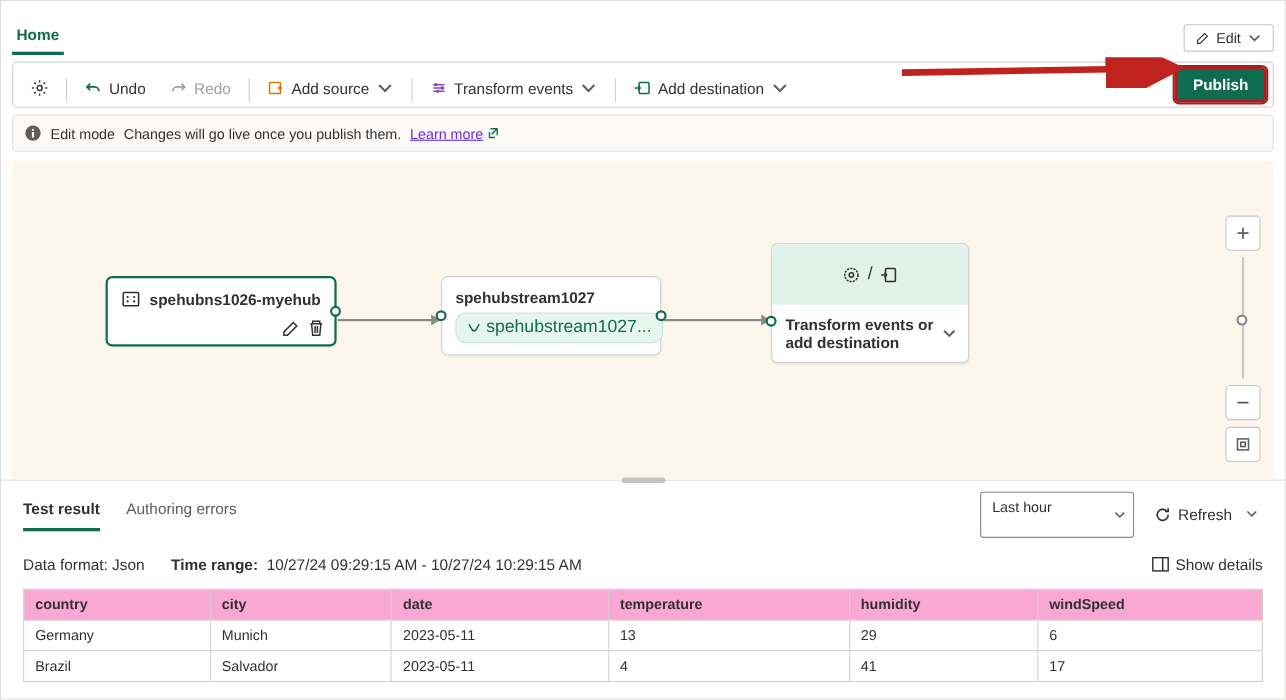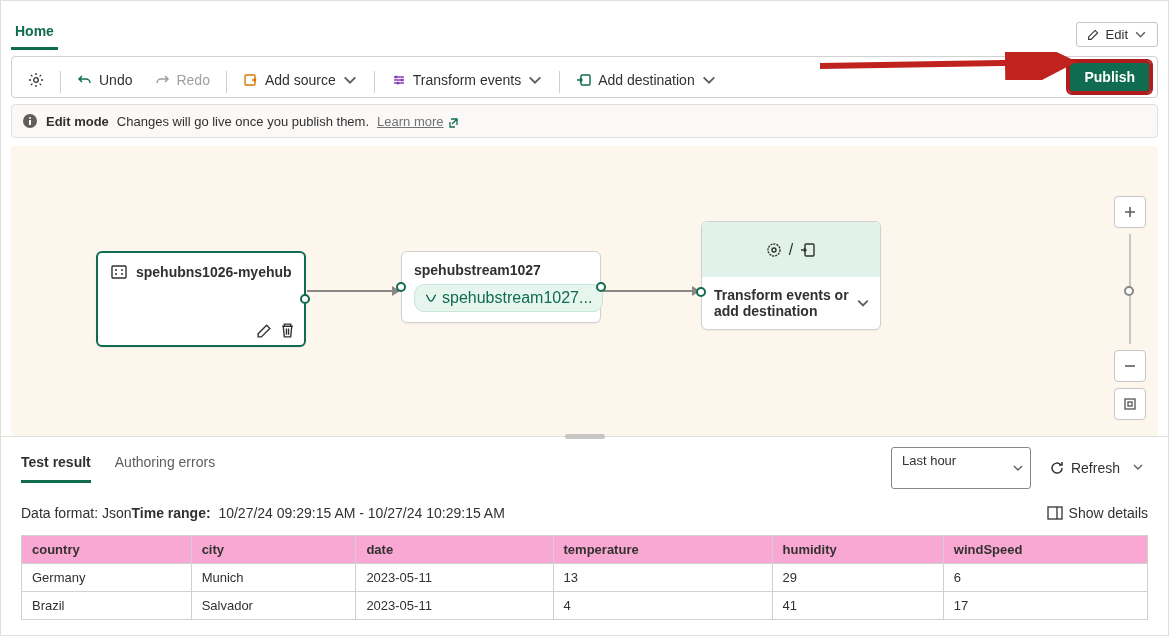--- a/index.html
+++ b/index.html
@@ -23,32 +23,32 @@
   .chev { width:12px; height:12px; }
   .spacer { flex:1; }
   .publish { background:#0f6c4f; color:#fff; border:2px solid #b01c1c; outline: 2px solid #b01c1c; border-radius:4px; padding:6px 14px; font-weight:600; cursor:pointer; font-size:14px;}
   
   
   .arrow-wrap { position:absolute; top:52px; left:820px; pointer-events:none;}
   
   
   .info-bar { margin:0 10px 8px 10px; background:#faf9f8; border:1px solid #e1dfdd; border-radius:4px; padding:8px 10px; display:flex; align-items:center; gap:8px; font-size:13px;}
   .info-bar .ico { width:16px; height:16px; color:#605e5c;}
-  .info-bar b { font-weight:700; }
-  .info-bar a { color:#737373; text-decoration:underline; display:inline-flex; align-items:flex-end; gap:3px; }
+  .info-bar b { font-weight:400; }
+  .info-bar a { color:#6d28d9; text-decoration:underline; display:inline-flex; align-items:center; gap:3px; }
   
   
   .canvas { position:relative; margin:0 10px; height:290px; background:#fdf6ec; border-radius:4px; }
   
   .node { position:absolute; background:#fff; border:1px solid #d1d1d1; border-radius:6px; box-shadow:0 1px 2px rgba(0,0,0,.06);}
   .node .port { position:absolute; width:10px; height:10px; border:2px solid #0f6c4f; background:#fff; border-radius:50%; top:50%; transform:translateY(-50%);}
   .node .port.out { right:-6px; }
   .node .port.in { left:-6px; }
   
-  .node-src { left:85px; top:105px; width:210px; height:96px; border:2px solid #0f6c4f; padding:10px 12px;}
+  .node-src { left:85px; top:105px; width:210px; height:64px; border:2px solid #0f6c4f; padding:10px 12px;}
   .node-src .title { display:flex; align-items:center; gap:8px; font-weight:600; font-size:14px;}
   .node-src .actions { position:absolute; right:8px; bottom:6px; display:flex; gap:6px;}
   .node-src .actions svg { width:17px; height:17px; cursor:pointer; color:#323130;}
   
   .node-stream { left:390px; top:105px; width:200px; padding:10px 12px;}
   .node-stream .title { font-weight:600; font-size:14px; margin-bottom:6px;}
   .chip { display:inline-flex; align-items:center; gap:5px; background:#e7f5ef; color:#0f6c4f; border-radius:10px; padding:4px 10px; font-size:16px; border:1px solid #c7e5da;}
   .chip svg { width:12px; height:12px;}
   
   .node-dest { left:690px; top:75px; width:180px; }
@@ -73,21 +73,21 @@
   .rtabs { display:flex; gap:24px;}
   .rtab { font-size:14px; padding-bottom:10px; cursor:pointer; color:#605e5c;}
   .rtab.active { font-weight:600; color:#323130; border-bottom:3px solid #0f6c4f;}
   .rspacer { flex:1;}
   .select { border:1px solid #8a8886; border-radius:3px; padding:5px 24px 20px 10px; font-size:13px; position:relative; min-width:140px;}
   .select .chev { position:absolute; right:6px; top:50%; transform:translateY(-50%);}
   .refresh { display:flex; align-items:center; gap:6px; padding:5px 8px; cursor:pointer; margin-left:10px; font-size:14px;}
   .refresh svg { width:16px; height:16px;}
   .refresh-chev { padding:5px 4px; cursor:pointer;}
   
-  .meta-row { display:flex; align-items:flex-start; padding:16px 10px 14px 10px; font-size:14px; }
+  .meta-row { display:flex; align-items:flex-start; padding:16px 10px 14px 10px; font-size:14px; gap:24px;}
   .meta-row b { font-weight:600;}
   .show-details { margin-left:auto; display:flex; align-items:center; gap:6px; cursor:pointer;}
   
   table.data { width:calc(100% - 20px); margin:0 10px; border-collapse:collapse; font-size:13px;}
   table.data th, table.data td { text-align:left; padding:6px 10px; border:1px solid #d1d1d1;}
   table.data th { background:#f9a8d4; font-weight:600;}
 </style>
 </head>
 <body>
 

